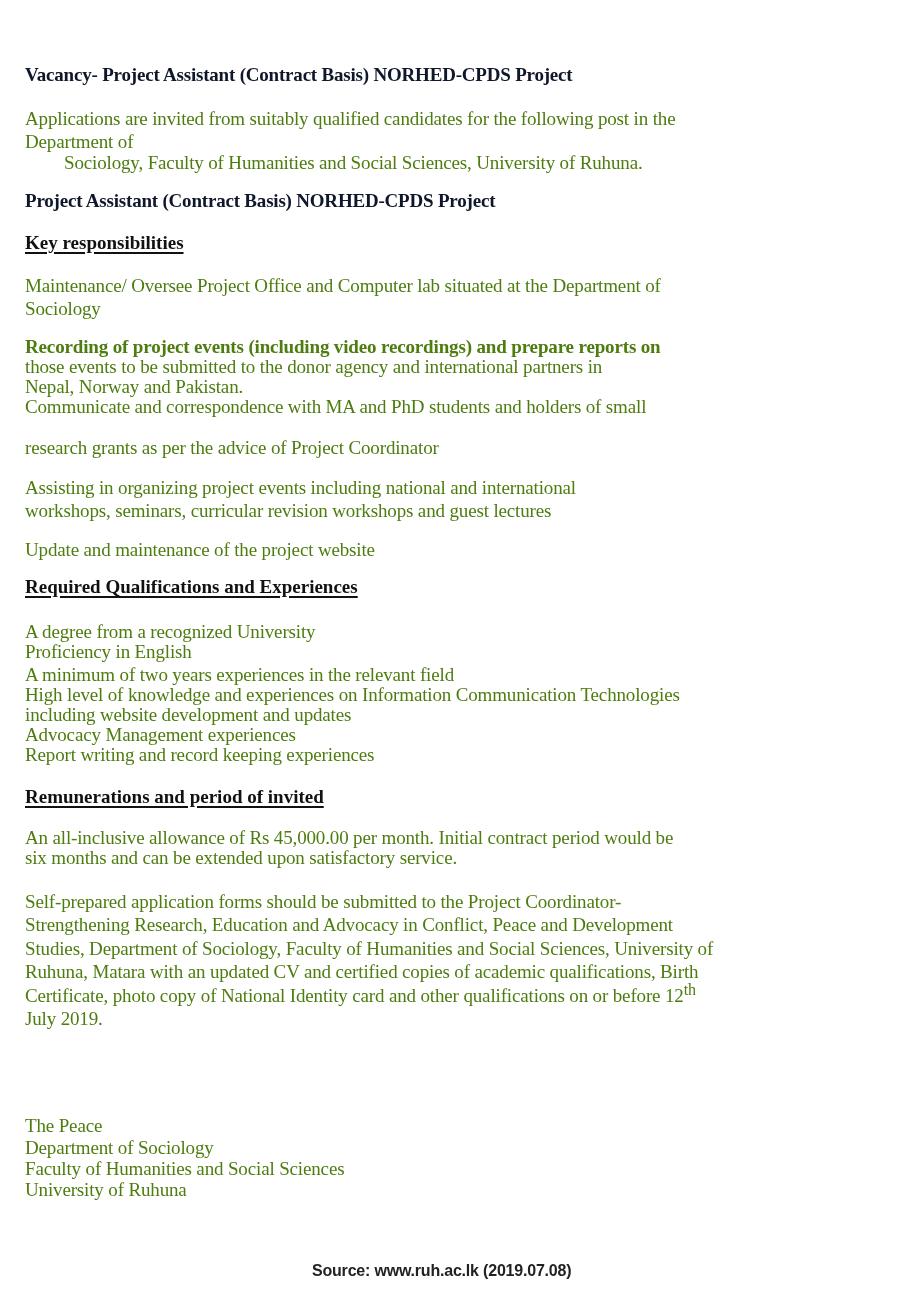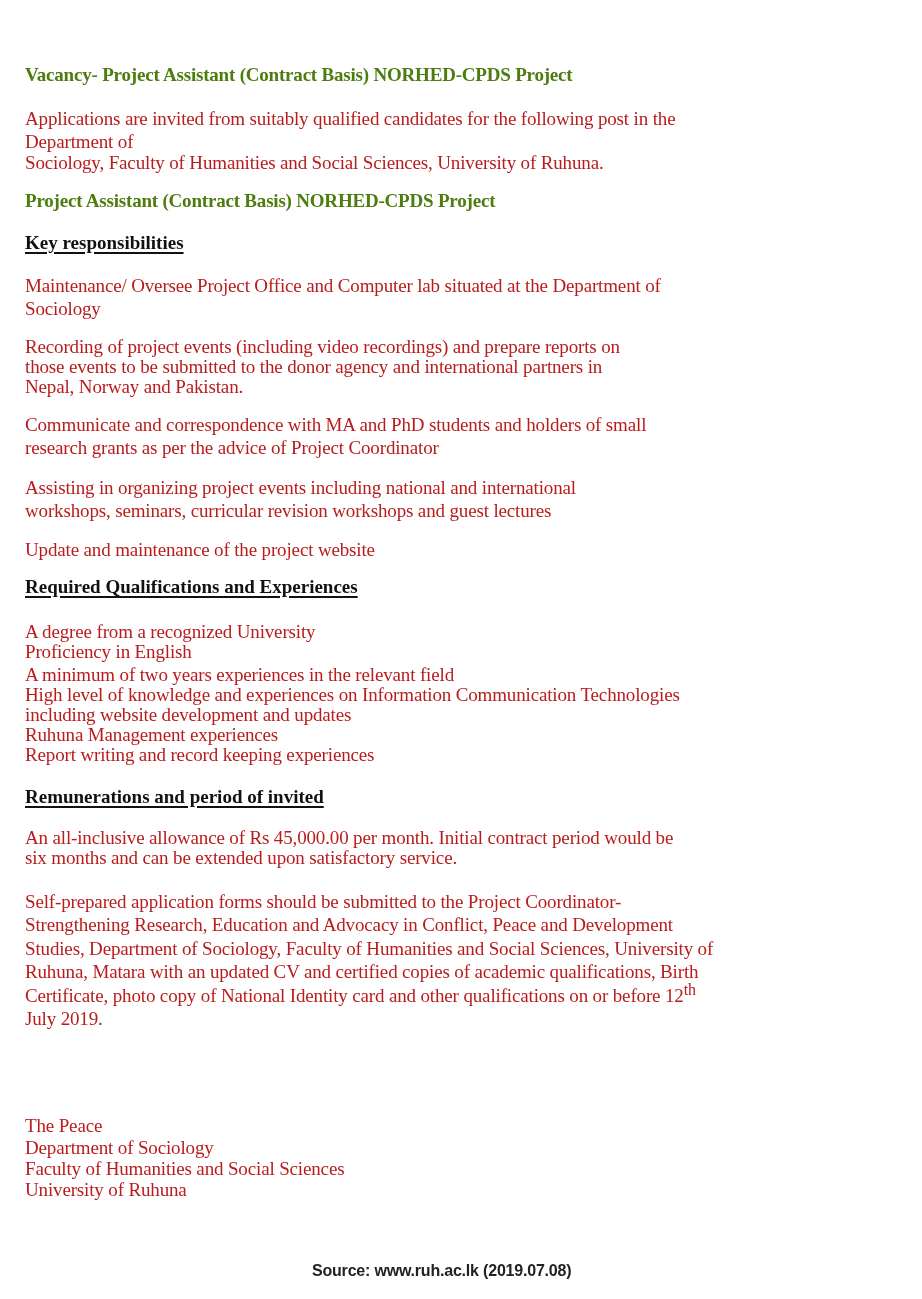--- a/index.html
+++ b/index.html
@@ -23,27 +23,27 @@
     }
     .abs {
       position: absolute;
       left: 0;
       white-space: nowrap;
     }
     .title {
       font-weight: bold;
       font-size: 19px;
       letter-spacing: -0.2px;
-      color: #4d7c0f;
+      color: #0f172a;
     }
     .body-text {
       font-size: 19px;
       line-height: 22px;
       letter-spacing: -0.15px;
-      color: #b91c1c;
+      color: #4d7c0f;
     }
     .section-heading {
       font-weight: bold;
       font-size: 19px;
       text-decoration: underline;
       text-decoration-thickness: 2px;
       text-underline-offset: 3px;
       color: #111;
     }
     .source {
@@ -63,60 +63,60 @@
   </style>
 </head>
 <body>
 
 <div class="page">
 
   <div class="abs title" style="top:64px;">Vacancy- Project Assistant (Contract Basis) NORHED-CPDS Project</div>
 
   <div class="abs body-text" style="top:108px;">Applications are invited from suitably qualified candidates for the following post in the</div>
   <div class="abs body-text" style="top:131px;">Department of</div>
-  <div class="abs body-text" style="top:152px;">Sociology, Faculty of Humanities and Social Sciences, University of Ruhuna.</div>
+  <div class="abs body-text" style="top:152px;margin-left:39px;">Sociology, Faculty of Humanities and Social Sciences, University of Ruhuna.</div>
 
   <div class="abs title" style="top:190px;">Project Assistant (Contract Basis) NORHED-CPDS Project</div>
 
   <div class="abs section-heading" style="top:232px;">Key responsibilities</div>
 
   <div>
     <div class="abs body-text" style="top:275px;">Maintenance/ Oversee Project Office and Computer lab situated at the Department of</div>
     <div class="abs body-text" style="top:298px;">Sociology</div>
   </div>
 
   <div>
-    <div class="abs body-text" style="top:336px;">Recording of project events (including video recordings) and prepare reports on</div>
+    <div class="abs body-text" style="top:336px;font-weight:bold;">Recording of project events (including video recordings) and prepare reports on</div>
     <div class="abs body-text" style="top:356px;">those events to be submitted to the donor agency and international partners in</div>
     <div class="abs body-text" style="top:376px;">Nepal, Norway and Pakistan.</div>
   </div>
 
   <div>
-    <div class="abs body-text" style="top:414px;">Communicate and correspondence with MA and PhD students and holders of small</div>
+    <div class="abs body-text" style="top:396px;">Communicate and correspondence with MA and PhD students and holders of small</div>
     <div class="abs body-text" style="top:437px;">research grants as per the advice of Project Coordinator</div>
   </div>
 
   <div>
     <div class="abs body-text" style="top:477px;">Assisting in organizing project events including national and international</div>
     <div class="abs body-text" style="top:500px;">workshops, seminars, curricular revision workshops and guest lectures</div>
   </div>
 
   <div>
     <div class="abs body-text" style="top:539px;">Update and maintenance of the project website</div>
   </div>
 
   <div class="abs section-heading" style="top:576px;">Required Qualifications and Experiences</div>
 
   <div>
     <div class="abs body-text" style="top:621px;">A degree from a recognized University</div>
     <div class="abs body-text" style="top:641px;">Proficiency in English</div>
     <div class="abs body-text" style="top:664px;">A minimum of two years experiences in the relevant field</div>
     <div class="abs body-text" style="top:684px;">High level of knowledge and experiences on Information Communication Technologies</div>
     <div class="abs body-text" style="top:704px;">including website development and updates</div>
-    <div class="abs body-text" style="top:724px;">Ruhuna Management experiences</div>
+    <div class="abs body-text" style="top:724px;">Advocacy Management experiences</div>
     <div class="abs body-text" style="top:744px;">Report writing and record keeping experiences</div>
   </div>
 
   <div class="abs section-heading" style="top:786px;">Remunerations and period of invited</div>
 
   <div>
     <div class="abs body-text" style="top:827px;">An all-inclusive allowance of Rs 45,000.00 per month. Initial contract period would be</div>
     <div class="abs body-text" style="top:847px;">six months and can be extended upon satisfactory service.</div>
   </div>
 

